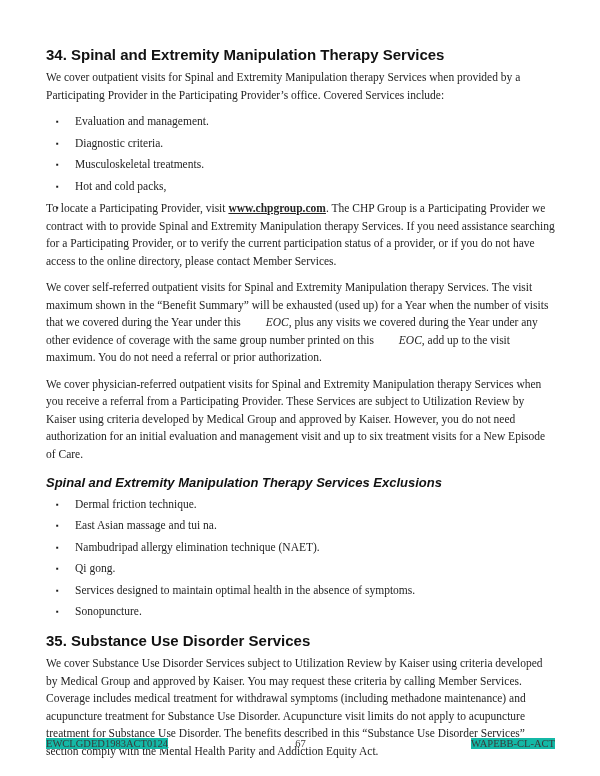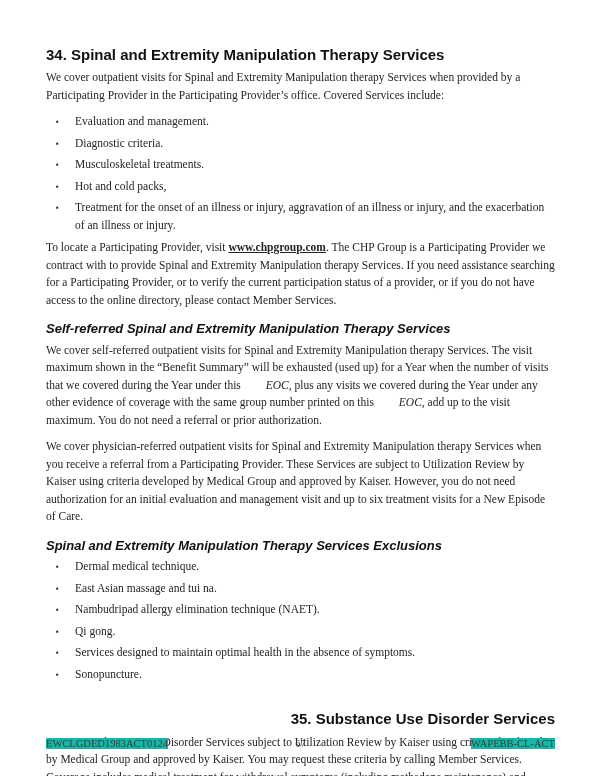--- a/index.html
+++ b/index.html
@@ -17,21 +17,21 @@
     box-sizing:border-box;
   }
   h1 {
     font-family:"Liberation Sans", sans-serif;
     font-weight:bold;
     font-size:15px;
     line-height:1.15;
     color:#121212;
     margin:0 0 6px 0;
   }
-  h1.spaced { margin-top:27px;text-align:right; }
+  h1.spaced { margin-top:11px; }
   h2 {
     font-family:"Liberation Sans", sans-serif;
     font-weight:bold;
     font-style:italic;
     font-size:13px;
     line-height:1.2;
     color:#121212;
     margin:12px 0 5px 0;
   }
   p {
@@ -84,38 +84,37 @@
 <div class="page">
 
   <section>
     <h1>34. Spinal and Extremity Manipulation Therapy Services</h1>
     <p>We cover outpatient visits for Spinal and Extremity Manipulation therapy Services when provided by a Participating Provider in the Participating Provider’s office. Covered Services include:</p>
     <ul>
       <li><span class="bullet">▪</span><span>Evaluation and management.</span></li>
       <li><span class="bullet">▪</span><span>Diagnostic criteria.</span></li>
       <li><span class="bullet">▪</span><span>Musculoskeletal treatments.</span></li>
       <li><span class="bullet">▪</span><span>Hot and cold packs,</span></li>
-      <li><span class="bullet">▪</span><span>Treatment for the onset of an illness or injury, aggravation of an illness or injury, and the exacerbation of an illness or injury.</span></li>
+      <li><span class="bullet">▪</span></li>
     </ul>
     <p><span>To locate a Participating Provider, visit </span><span class="link">www.chpgroup.com</span><span>. The CHP Group is a Participating Provider we contract with to provide Spinal and Extremity Manipulation therapy Services. If you need assistance searching for a Participating Provider, or to verify the current participation status of a provider, or if you do not have access to the online directory, please contact Member Services.</span></p>
   </section>
 
   <section>
-    <h2>Self-referred Spinal and Extremity Manipulation Therapy Services</h2>
     <p><span>We cover self-referred outpatient visits for Spinal and Extremity Manipulation therapy Services. The visit maximum shown in the “Benefit Summary” will be exhausted (used up) for a Year when the number of visits that we covered during the Year under this </span><span class="italic">EOC</span><span>, plus any visits we covered during the Year under any other evidence of coverage with the same group number printed on this </span><span class="italic">EOC</span><span>, add up to the visit maximum. You do not need a referral or prior authorization.</span></p>
   </section>
 
   <section>
     <p>We cover physician-referred outpatient visits for Spinal and Extremity Manipulation therapy Services when you receive a referral from a Participating Provider. These Services are subject to Utilization Review by Kaiser using criteria developed by Medical Group and approved by Kaiser. However, you do not need authorization for an initial evaluation and management visit and up to six treatment visits for a New Episode of Care.</p>
   </section>
 
   <section>
     <h2>Spinal and Extremity Manipulation Therapy Services Exclusions</h2>
     <ul>
-      <li><span class="bullet">▪</span><span>Dermal medical technique.</span></li>
+      <li><span class="bullet">▪</span><span>Dermal friction technique.</span></li>
       <li><span class="bullet">▪</span><span>East Asian massage and tui na.</span></li>
       <li><span class="bullet">▪</span><span>Nambudripad allergy elimination technique (NAET).</span></li>
       <li><span class="bullet">▪</span><span>Qi gong.</span></li>
       <li><span class="bullet">▪</span><span>Services designed to maintain optimal health in the absence of symptoms.</span></li>
       <li><span class="bullet">▪</span><span>Sonopuncture.</span></li>
     </ul>
   </section>
 
   <section>
     <h1 class="spaced">35. Substance Use Disorder Services</h1>

